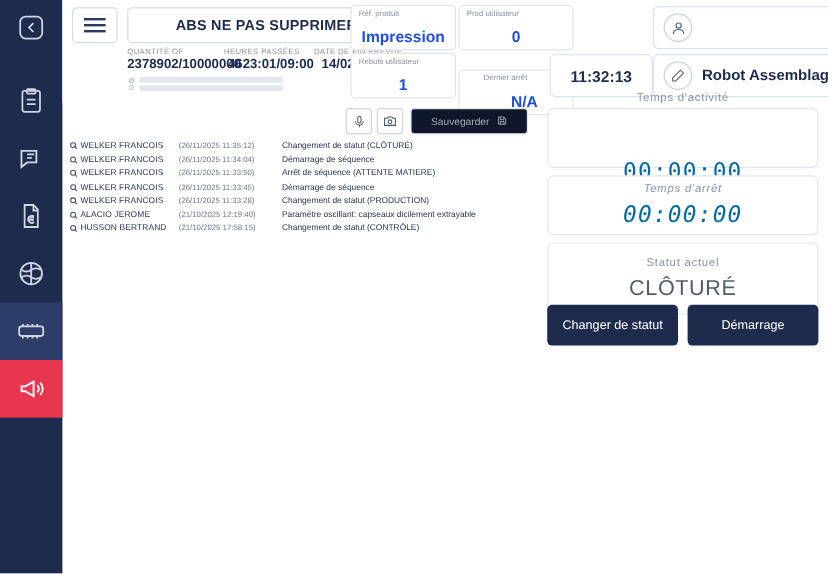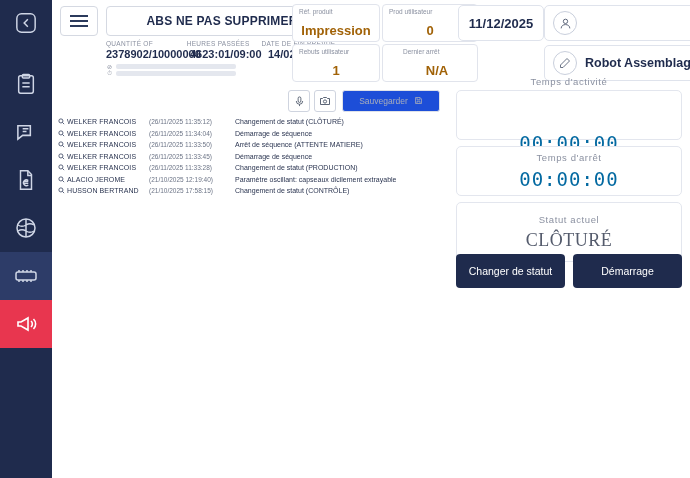--- a/index.html
+++ b/index.html
@@ -95,27 +95,27 @@
 
   
   .kpi {
     position: absolute; top: 6px;
     border: 1px solid #e1e4ec; border-radius: 4px;
     background: #ffffff;
     padding: 3px 6px;
   }
   .kpi .k-label { font-size: 6.5px; color: #8a90a0; }
   .kpi .k-val {
-    text-align: center; font-size: 13px; color: #a16207; font-weight: bold;
+    text-align: center; font-size: 13px; color: #1d4ed8; font-weight: bold;
     margin-top: 8px;
   }
   #kpi-ref { left: 240px; top: 4px; width: 88px; height: 38px; }
   #kpi-prod { left: 330px; top: 4px; width: 96px; height: 38px; }
   #kpi-rebut { left: 240px; top: 44px; width: 88px; height: 38px; }
-  #kpi-arret { left: 330px; top: 44px; width: 96px; height: 38px; padding-left: 20px; }
+  #kpi-arret { left: 330px; top: 58px; width: 96px; height: 38px; padding-left: 20px; }
 
   .datebox {
     position: absolute; left: 406px;
     width: 86px; height: 36px;
     border: 1px solid #dfe3ec; border-radius: 5px;
     background: #ffffff;
     display: flex; align-items: center; justify-content: center;
     color: #1f2b4d; font-weight: bold; font-size: 13px;
   }
   #date-box { top: 5px; }
@@ -160,21 +160,21 @@
     background: #ffffff;
     display: flex; align-items: center; justify-content: center;
     color: #4b5568;
   }
   #btn-mic { left: 230px; }
   #btn-cam { left: 256px; }
   .save-btn {
     position: absolute; left: 284px; top: 0;
     width: 98px; height: 22px;
     border: 1px solid #dfe2e9; border-radius: 3px;
-    background: #1d4ed8;
+    background: #0f172a;
     display: flex; align-items: center; justify-content: center; gap: 6px;
     font-size: 8.5px; color: #a9aeba;
   }
 
   
   .loglist {
     position: absolute; left: 58px; top: 116px;
     width: 382px; height: 82px;
   }
   .logrow {
@@ -196,23 +196,23 @@
     display: flex; flex-direction: column;
     align-items: center; justify-content: center;
   }
   .panel .p-label { font-size: 9.5px; color: #8b91a1; letter-spacing: .6px; }
   .panel .p-val {
     font-size: 19px; color: #0369a1; letter-spacing: 1px;
     font-family: "DejaVu Sans Mono", monospace;
     margin-top: 5px;
   }
   .panel .p-val.big { font-size: 18px; color: #545b6c; letter-spacing: .5px;
-    font-family: Liberation Serif, serif; }
+    font-family: Liberation Sans, sans-serif; }
   #panel-activity { top: 90px; height: 50px; gap: 40px; }
-  #panel-stop { top: 146px; height: 50px; }
+  #panel-stop { top: 146px; height: 50px; font-style: italic; }
   #panel-status { top: 202px; height: 60px; }
 
   .btn-row {
     position: absolute; left: 456px; top: 254px;
     width: 226px; height: 34px;
     display: flex; gap: 8px;
   }
   .pbtn {
     flex: 1; height: 34px;
     background: #1f2b4d; color: #ffffff;
@@ -329,21 +329,21 @@
     </div>
     <div class="kpi" id="kpi-rebut">
       <div class="k-label">Rebuts utilisateur</div>
       <div class="k-val">1</div>
     </div>
     <div class="kpi" id="kpi-arret">
       <div class="k-label">Dernier arrêt</div>
       <div class="k-val">N/A</div>
     </div>
 
-    <div class="datebox" id="date-box">11/12/2025</div>
+    <div class="datebox" id="time-box">11:32:13</div>
 
     <div class="userbox" id="user-box">
       <span class="circ">
         <svg width="13" height="13" viewBox="0 0 24 24" fill="none" stroke="currentColor" stroke-width="1.8">
           <circle cx="12" cy="8" r="4"></circle>
             <path d="M4 21c0-4.4 3.6-7 8-7s8 2.6 8 7"></path>
         </svg>
       </span>
     </div>
 

